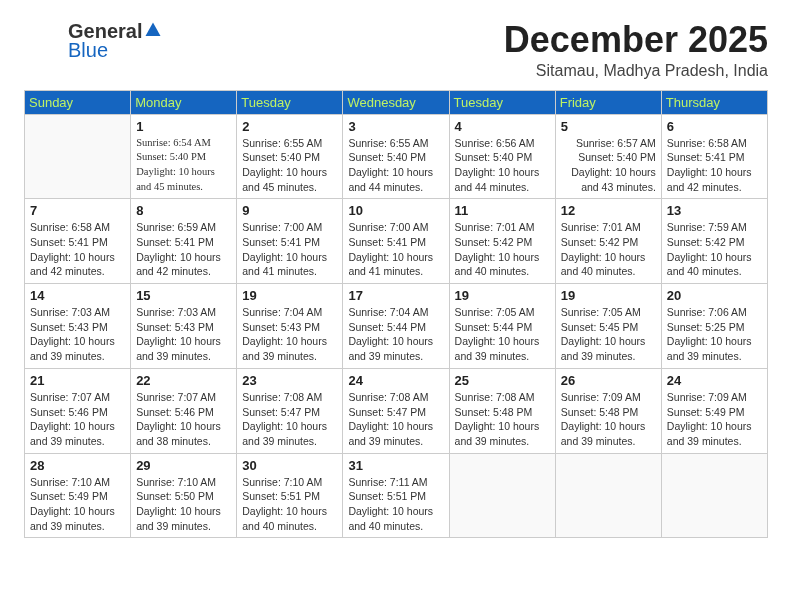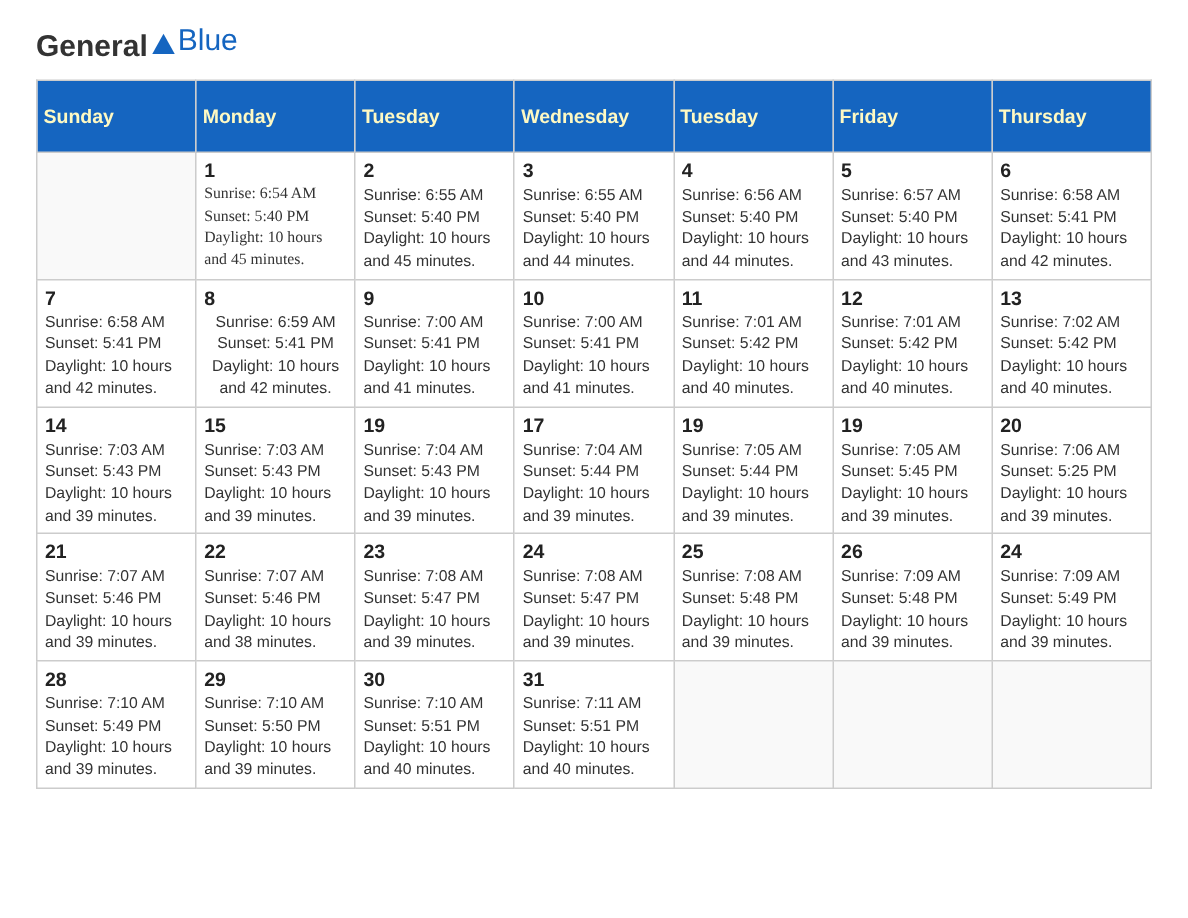--- a/index.html
+++ b/index.html
@@ -11,22 +11,23 @@
       padding: 20px 24px 20px 24px;
     }
     .header {
       display: flex;
       justify-content: space-between;
       align-items: flex-start;
       margin-bottom: 10px;
     }
     .logo {
       display: flex;
-      flex-direction: row;
+      flex-direction: column;
       align-items: flex-start;
+      margin-left: 44px;
     }
     .logo-text {
       display: flex;
       align-items: center;
       font-size: 20px;
       font-weight: bold;
     }
     .logo-general { color: #333; }
     .logo-icon {
       width: 18px;
@@ -48,24 +49,24 @@
       color: #444;
       margin-top: 2px;
     }
     .calendar {
       width: 100%;
       border-collapse: collapse;
       margin-top: 8px;
     }
     .calendar th {
       background: #1565c0;
-      color: #fef9c3;
+      color: #bef264;
       font-size: 13px;
-      font-weight: bold;
-      padding: 16px 4px;
+      font-weight: normal;
+      padding: 4px 4px;
       text-align: left;
       border: 1px solid #ccc;
     }
     .calendar td {
       vertical-align: top;
       border: 1px solid #ccc;
       padding: 4px 5px;
       width: calc(100% / 7);
       min-height: 80px;
       font-size: 11px;
@@ -92,20 +93,24 @@
 <div class="header">
   <div class="logo">
     <div class="logo-text">
       <span class="logo-general">General</span>
       <svg class="logo-icon" viewBox="0 0 24 24">
         <polygon points="12,2 22,20 2,20" fill="#1565c0"></polygon>
       </svg>
     </div>
     <div style="font-size:20px; font-weight:normal; color:#1565c0; margin-top:-4px;">Blue</div>
   </div>
+  <div class="title-block">
+    <div class="month-title">December 2025</div>
+    <div class="location">Sitamau, Madhya Pradesh, India</div>
+  </div>
 </div>
 
 <table class="calendar">
   <thead>
     <tr id="header-row">
         <th>Sunday</th>
         <th>Monday</th>
         <th>Tuesday</th>
         <th>Wednesday</th>
         <th>Tuesday</th>
@@ -139,21 +144,21 @@
         </td>
         <td>
           <div class="day-number">4</div>
           <div class="day-info" style="white-space: pre-line;">Sunrise: 6:56 AM
 Sunset: 5:40 PM
 Daylight: 10 hours
 and 44 minutes.</div>
         </td>
         <td>
           <div class="day-number">5</div>
-          <div class="day-info" style="white-space: pre-line;">Sunrise: 6:57 AM
+          <div class="day-info" style="white-space: pre-line; text-align: right;">Sunrise: 6:57 AM
 Sunset: 5:40 PM
 Daylight: 10 hours
 and 43 minutes.</div>
         </td>
         <td>
           <div class="day-number">6</div>
           <div class="day-info" style="white-space: pre-line;">Sunrise: 6:58 AM
 Sunset: 5:41 PM
 Daylight: 10 hours
 and 42 minutes.</div>
@@ -162,21 +167,21 @@
       <tr>
         <td>
           <div class="day-number">7</div>
           <div class="day-info" style="white-space: pre-line;">Sunrise: 6:58 AM
 Sunset: 5:41 PM
 Daylight: 10 hours
 and 42 minutes.</div>
         </td>
         <td>
           <div class="day-number">8</div>
-          <div class="day-info" style="white-space: pre-line; text-align: center;">Sunrise: 6:59 AM
+          <div class="day-info" style="white-space: pre-line;">Sunrise: 6:59 AM
 Sunset: 5:41 PM
 Daylight: 10 hours
 and 42 minutes.</div>
         </td>
         <td>
           <div class="day-number">9</div>
           <div class="day-info" style="white-space: pre-line;">Sunrise: 7:00 AM
 Sunset: 5:41 PM
 Daylight: 10 hours
 and 41 minutes.</div>
@@ -197,21 +202,21 @@
         </td>
         <td>
           <div class="day-number">12</div>
           <div class="day-info" style="white-space: pre-line;">Sunrise: 7:01 AM
 Sunset: 5:42 PM
 Daylight: 10 hours
 and 40 minutes.</div>
         </td>
         <td>
           <div class="day-number">13</div>
-          <div class="day-info" style="white-space: pre-line;">Sunrise: 7:02 AM
+          <div class="day-info" style="white-space: pre-line;">Sunrise: 7:59 AM
 Sunset: 5:42 PM
 Daylight: 10 hours
 and 40 minutes.</div>
         </td>
       </tr>
       <tr>
         <td>
           <div class="day-number">14</div>
           <div class="day-info" style="white-space: pre-line;">Sunrise: 7:03 AM
 Sunset: 5:43 PM

